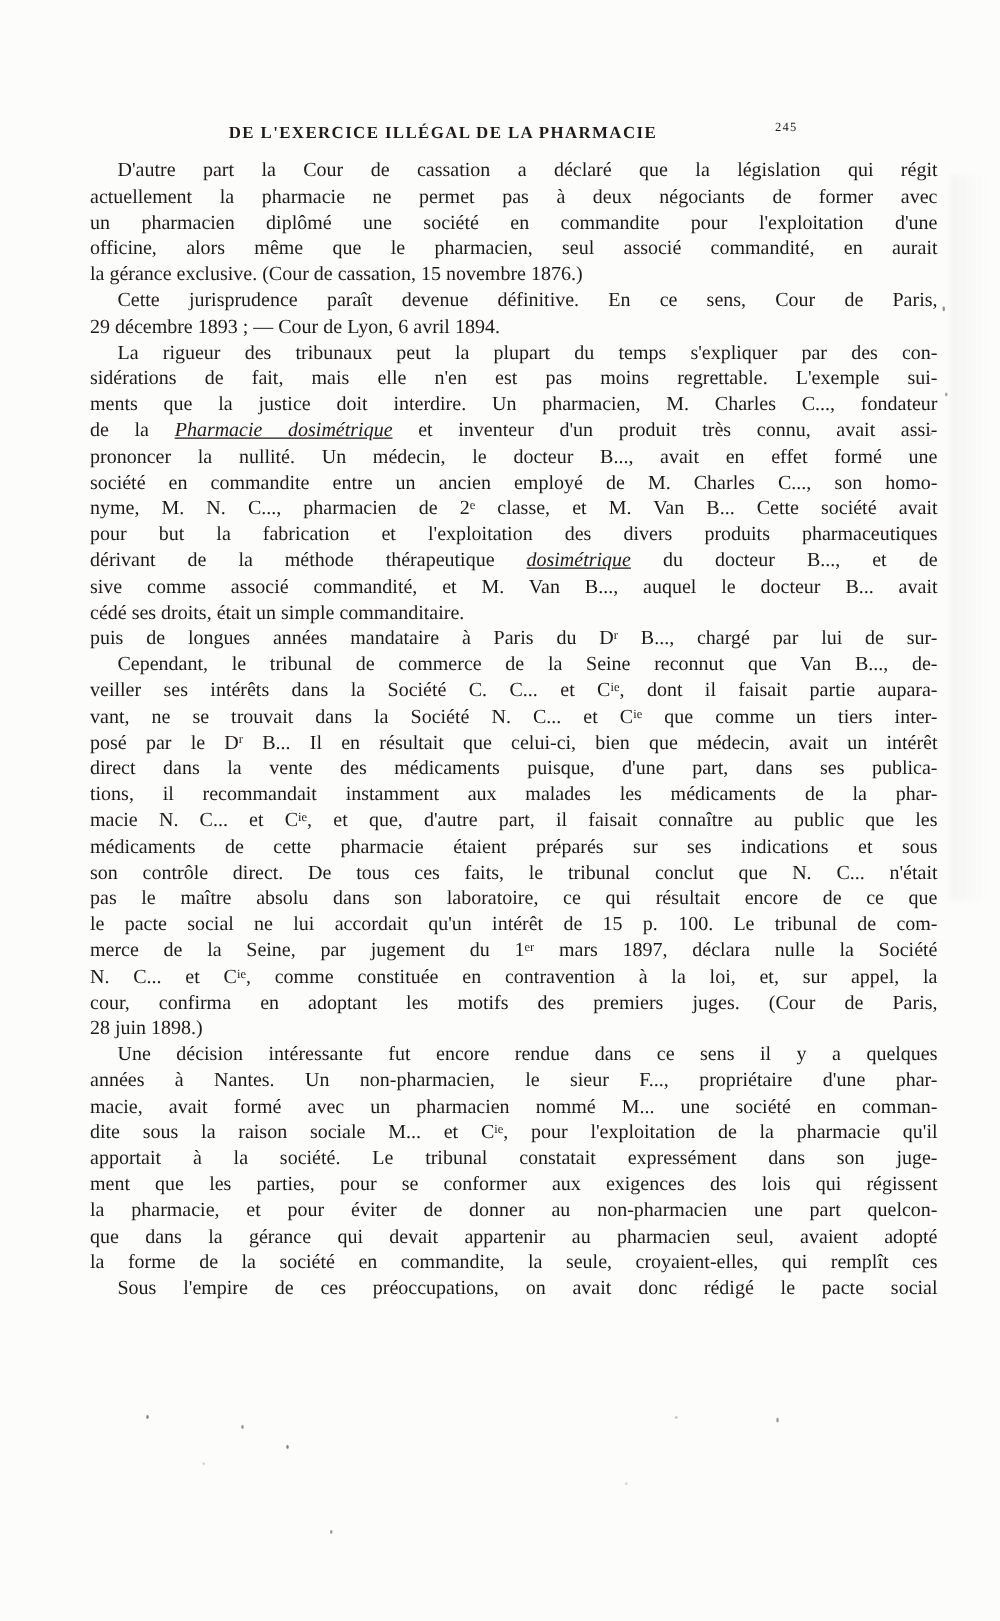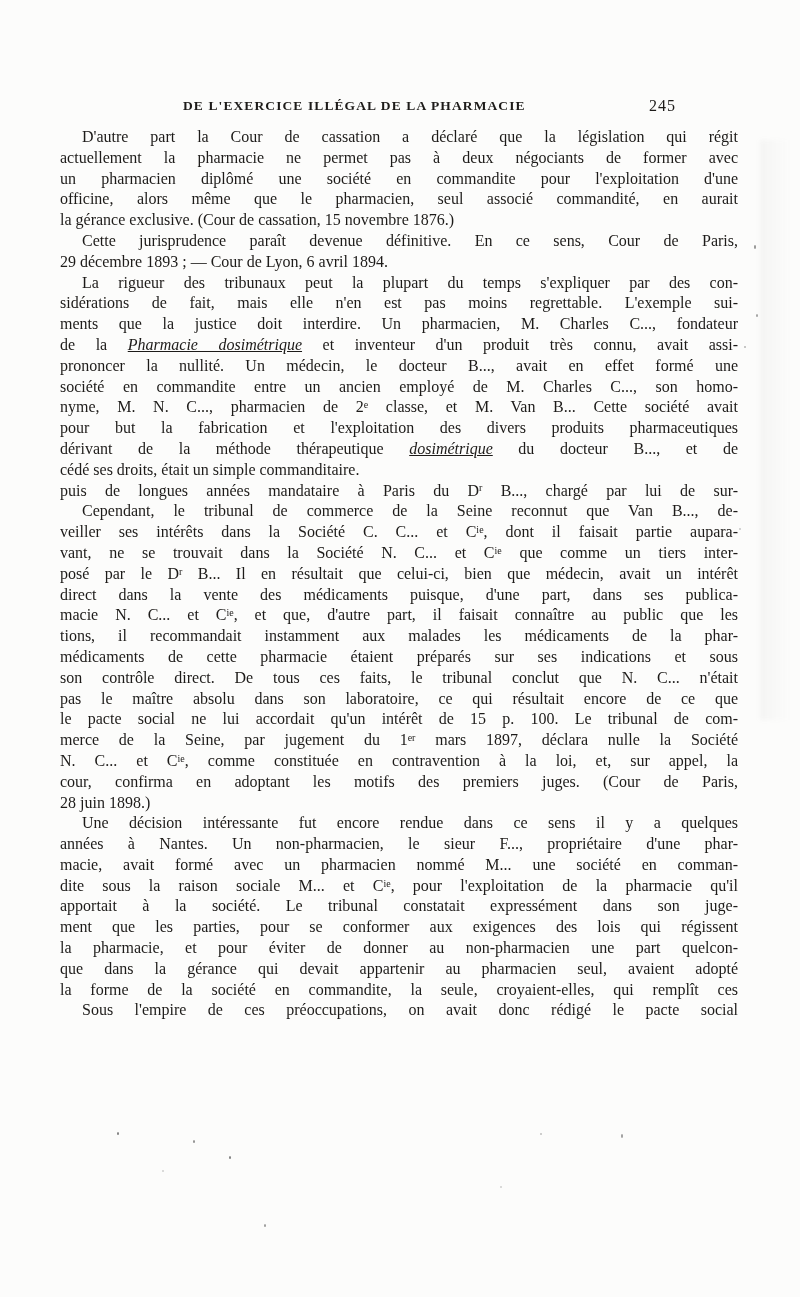--- a/index.html
+++ b/index.html
@@ -12,25 +12,25 @@
   .sheet {
     position: relative; width: 800px; height: 1297px;
     background: var(--paper, #fcfcfb); overflow: hidden;
   }
   .header-title {
     position: absolute; top: 98px; left: 183px;
     font-size: 13.5px; font-weight: bold; letter-spacing: 1.1px;
     white-space: nowrap;
   }
   .header-page {
-    position: absolute; top: 97px; left: 649px;
-    font-size: 16px; letter-spacing: 1px;
+    position: absolute; top: 97px; left: 620px;
+    font-size: 10px; letter-spacing: 1px;
   }
   .body-text {
-    position: absolute; top: 127px; left: 60px; width: 678px;
+    position: absolute; top: 127px; left: 72px; width: 678px;
     font-size: 16px; line-height: 20.8px;
   }
   .line {
     text-align: justify; text-align-last: justify;
     height: 20.8px; overflow: visible; white-space: normal;
   }
   .line.first { text-indent: 22px; }
   .line.last { text-align-last: left; }
   .line i { font-style: italic; text-decoration: underline; }
   .line sup {
@@ -63,29 +63,30 @@
       <div class="line last">29 décembre 1893 ; — Cour de Lyon, 6 avril 1894.</div>
       <div class="line first">La rigueur des tribunaux peut la plupart du temps s'expliquer par des con-</div>
       <div class="line">sidérations de fait, mais elle n'en est pas moins regrettable. L'exemple sui-</div>
       <div class="line">ments que la justice doit interdire. Un pharmacien, M. Charles C..., fondateur</div>
       <div class="line">de la <i>Pharmacie dosimétrique</i> et inventeur d'un produit très connu, avait assi-</div>
       <div class="line">prononcer la nullité. Un médecin, le docteur B..., avait en effet formé une</div>
       <div class="line">société en commandite entre un ancien employé de M. Charles C..., son homo-</div>
       <div class="line">nyme, M. N. C..., pharmacien de 2<sup>e</sup> classe, et M. Van B... Cette société avait</div>
       <div class="line">pour but la fabrication et l'exploitation des divers produits pharmaceutiques</div>
       <div class="line">dérivant de la méthode thérapeutique <i>dosimétrique</i> du docteur B..., et de</div>
+      <div class="line">sive comme associé commandité, et M. Van B..., auquel le docteur B... avait</div>
       <div class="line last">cédé ses droits, était un simple commanditaire.</div>
       <div class="line">puis de longues années mandataire à Paris du D<sup>r</sup> B..., chargé par lui de sur-</div>
       <div class="line first">Cependant, le tribunal de commerce de la Seine reconnut que Van B..., de-</div>
       <div class="line">veiller ses intérêts dans la Société C. C... et C<sup>ie</sup>, dont il faisait partie aupara-</div>
       <div class="line">vant, ne se trouvait dans la Société N. C... et C<sup>ie</sup> que comme un tiers inter-</div>
       <div class="line">posé par le D<sup>r</sup> B... Il en résultait que celui-ci, bien que médecin, avait un intérêt</div>
       <div class="line">direct dans la vente des médicaments puisque, d'une part, dans ses publica-</div>
+      <div class="line">tions, il recommandait instamment aux malades les médicaments de la phar-</div>
       <div class="line">macie N. C... et C<sup>ie</sup>, et que, d'autre part, il faisait connaître au public que les</div>
-      <div class="line">tions, il recommandait instamment aux malades les médicaments de la phar-</div>
       <div class="line">médicaments de cette pharmacie étaient préparés sur ses indications et sous</div>
       <div class="line">son contrôle direct. De tous ces faits, le tribunal conclut que N. C... n'était</div>
       <div class="line">pas le maître absolu dans son laboratoire, ce qui résultait encore de ce que</div>
       <div class="line">le pacte social ne lui accordait qu'un intérêt de 15 p. 100. Le tribunal de com-</div>
       <div class="line">merce de la Seine, par jugement du 1<sup>er</sup> mars 1897, déclara nulle la Société</div>
       <div class="line">N. C... et C<sup>ie</sup>, comme constituée en contravention à la loi, et, sur appel, la</div>
       <div class="line">cour, confirma en adoptant les motifs des premiers juges. (Cour de Paris,</div>
       <div class="line last">28 juin 1898.)</div>
       <div class="line first">Une décision intéressante fut encore rendue dans ce sens il y a quelques</div>
       <div class="line">années à Nantes. Un non-pharmacien, le sieur F..., propriétaire d'une phar-</div>

